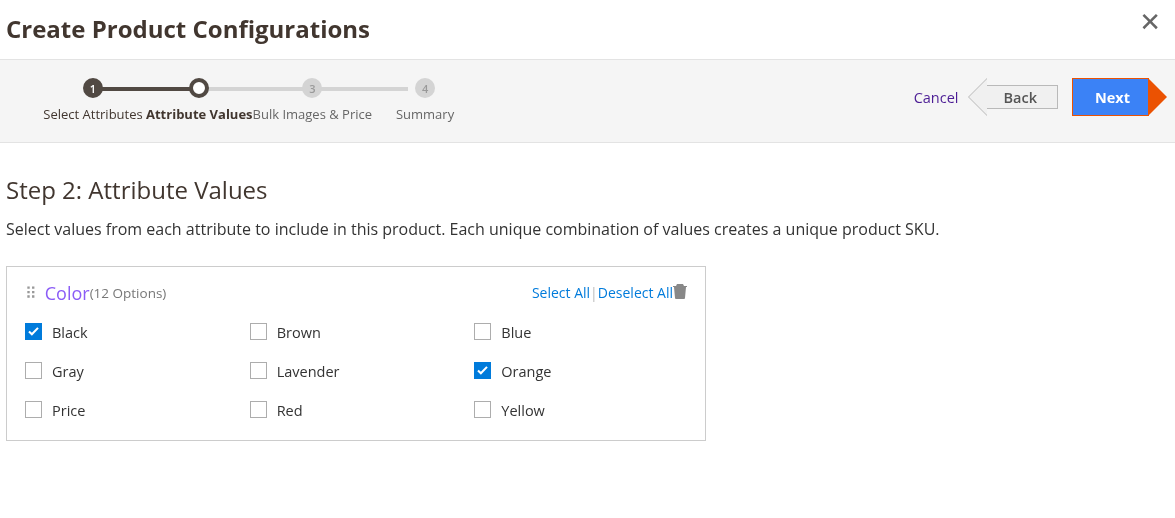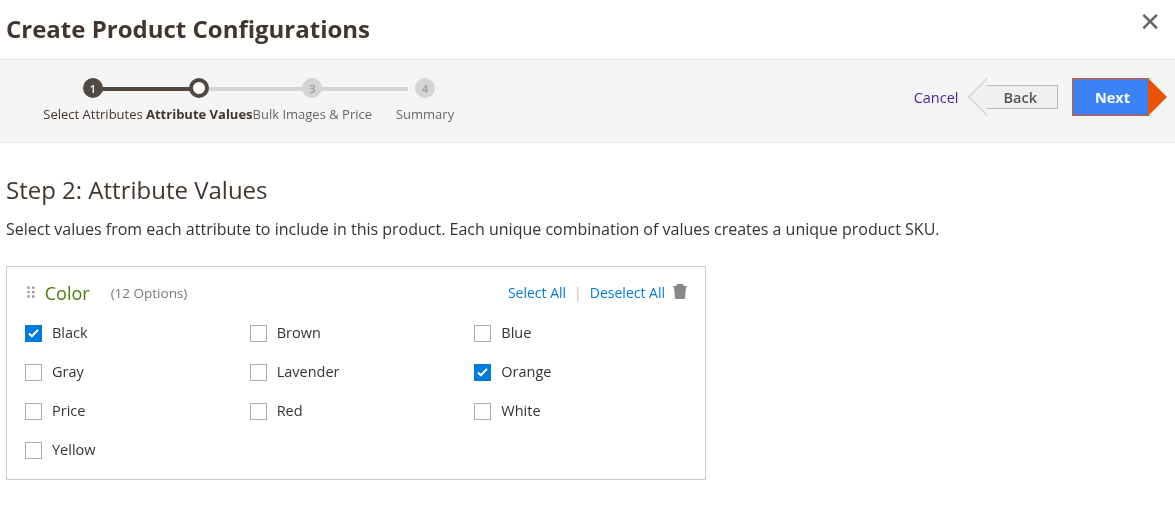--- a/index.html
+++ b/index.html
@@ -32,29 +32,29 @@
     .next-btn { position: relative; display: inline-flex; align-items: center; height: 38px; padding: 0 18px 0 22px; background: #3b82f6; border: 1px solid #eb5202; color: #fff; font-size: 14.5px; font-weight: 700; cursor: pointer; }
     .next-arrow { position: absolute; right: -19px; top: 50%; transform: translateY(-50%); width: 0; height: 0; border-top: 19px solid transparent; border-bottom: 19px solid transparent; border-left: 19px solid #eb5202; }
 
     .content { padding: 30px 6px 0 6px; }
     .step-heading { font-size: 24px; font-weight: 400; color: #41362f; margin-bottom: 12px; }
     .step-desc { font-size: 16px; color: #333; margin-bottom: 26px; }
 
     .attr-panel { border: 1px solid #ccc; width: 700px; padding: 14px 18px 20px; }
     .attr-header { display: flex; align-items: center; margin-bottom: 18px; }
     .grip { color: #999; font-size: 16px; margin-right: 10px; cursor: move; line-height: 1; letter-spacing: -2px; }
-    .attr-title { font-size: 18px; font-weight: 400; color: #4d7c0f; }
-    .attr-count { font-size: 13.5px; color: #777; margin-left: 21px; }
-    .attr-actions { margin-left: auto; display: flex; align-items: center; gap: 8px; font-size: 14px; }
+    .attr-title { font-size: 18px; font-weight: 400; color: #8b5cf6; }
+    .attr-count { font-size: 13.5px; color: #777; margin-left: 0; }
+    .attr-actions { margin-left: auto; display: flex; align-items: center; gap: 0; font-size: 14px; }
     .link-action { color: #007bdb; cursor: pointer; }
     .sep { color: #bbb; }
     .trash { color: #888; cursor: pointer; font-size: 16px; }
 
     .options-grid { display: grid; grid-template-columns: repeat(3, 1fr); row-gap: 20px; column-gap: 12px; }
-    .opt { display: flex; align-items: flex-end; gap: 10px; }
+    .opt { display: flex; align-items: flex-start; gap: 10px; }
     .chk { width: 17px; height: 17px; border: 1px solid #adadad; background: #fff; display: inline-flex; align-items: center; justify-content: center; cursor: pointer; flex-shrink: 0; }
     .chk.on { background: #007bdb; border-color: #007bdb; }
     .chk.on svg { display: block; }
     .chk svg { display: none; width: 11px; height: 9px; fill: none; stroke: #fff; stroke-width: 2.3; }
     .opt-label { font-size: 14.5px; color: #333; cursor: pointer; }
   </style>
 </head>
 <body>
 
 <div class="modal">
@@ -157,22 +157,18 @@
           <div class="opt">
             <span class="chk"></span>
             <span class="opt-label">Price</span>
           </div>
           <div class="opt">
             <span class="chk"></span>
             <span class="opt-label">Red</span>
           </div>
           <div class="opt">
             <span class="chk"></span>
-            <span class="opt-label">White</span>
-          </div>
-          <div class="opt">
-            <span class="chk"></span>
             <span class="opt-label">Yellow</span>
           </div>
         </div>
     </div>
   </div>
 </div>
 
 </body></html>

